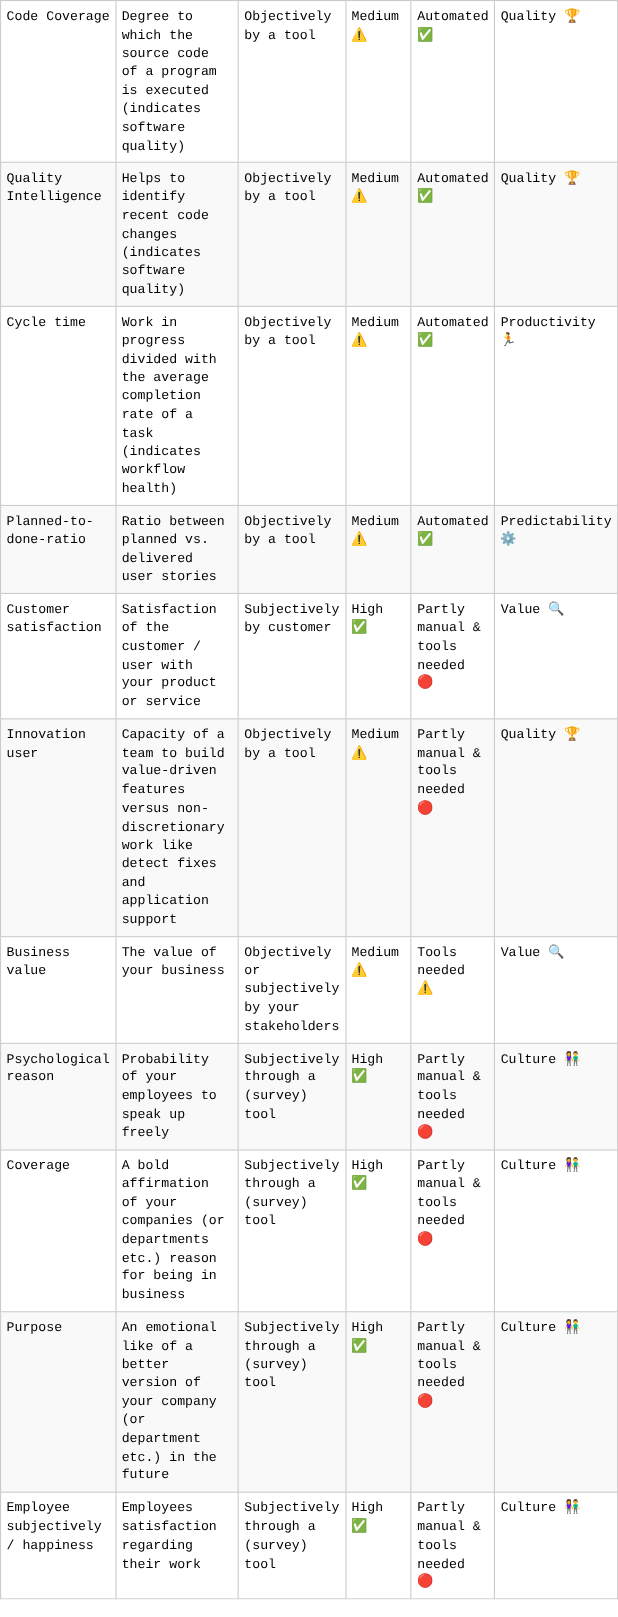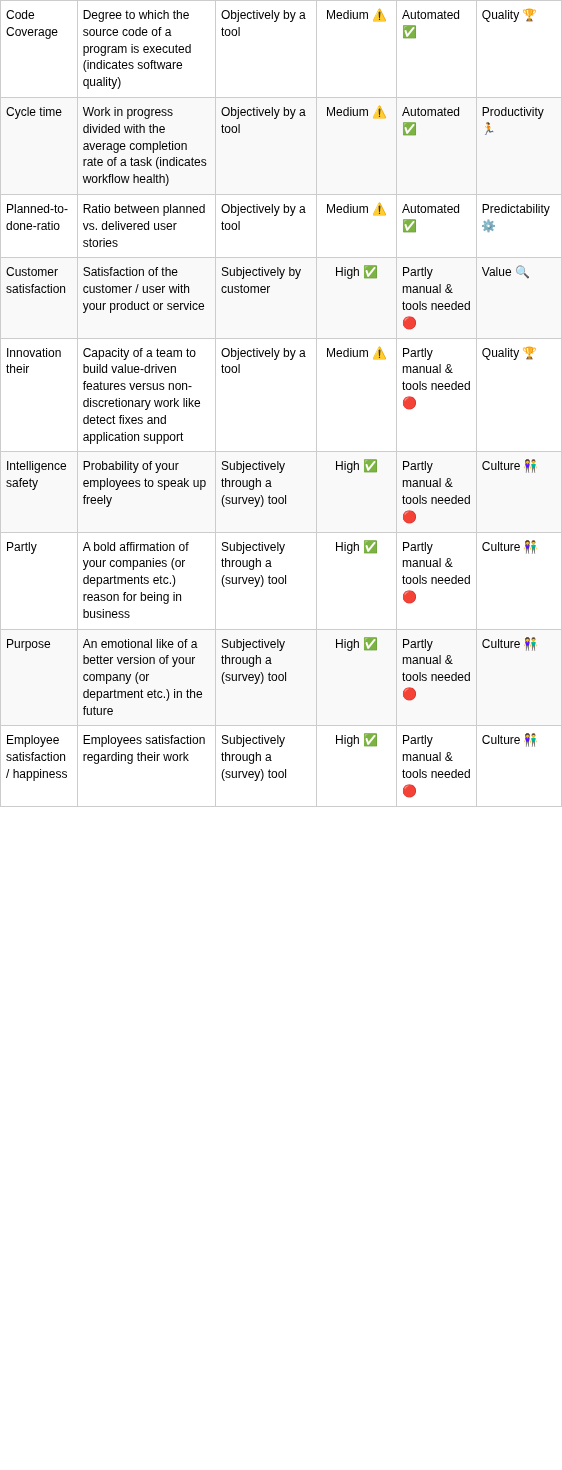--- a/index.html
+++ b/index.html
@@ -5,48 +5,57 @@
     * { box-sizing: border-box; margin: 0; padding: 0; }
     body {
       font-family: Arial, sans-serif;
       font-size: 12px;
       background: #fff;
       width: 562px;
     }
     table {
       width: 562px;
       border-collapse: collapse;
+      font-family: Liberation Mono, monospace;
     }
     td {
       border: 1px solid #ccc;
       padding: 6px 5px;
       vertical-align: top;
       line-height: 1.4;
     }
     tr:nth-child(odd) td {
       background: #fff;
     }
     tr:nth-child(even) td {
       background: #f9f9f9;
     }
     .col-name { width: 72px; font-weight: 500; }
     .col-desc { width: 130px; }
     .col-measure { width: 95px; }
-    .col-effort { width: 75px; text-align: center; }
+    .col-effort { width: 75px; }
     .col-collection { width: 75px; margin-top: 44px; }
     .col-category { width: 80px; }
   </style>
 </head>
 <body>
 
 <table>
   <tbody id="table-body">
   <tr>
         <td class="col-name">Code Coverage</td>
         <td class="col-desc">Degree to which the source code of a program is executed (indicates software quality)</td>
+        <td class="col-measure">Objectively by a tool</td>
+        <td class="col-effort">Medium ⚠️</td>
+        <td class="col-collection">Automated ✅</td>
+        <td class="col-category">Quality 🏆</td>
+      </tr>
+      <tr>
+        <td class="col-name">Quality Intelligence</td>
+        <td class="col-desc">Helps to identify recent code changes (indicates software quality)</td>
         <td class="col-measure">Objectively by a tool</td>
         <td class="col-effort">Medium ⚠️</td>
         <td class="col-collection">Automated ✅</td>
         <td class="col-category">Quality 🏆</td>
       </tr>
       <tr>
         <td class="col-name">Cycle time</td>
         <td class="col-desc">Work in progress divided with the average completion rate of a task (indicates workflow health)</td>
         <td class="col-measure">Objectively by a tool</td>
         <td class="col-effort">Medium ⚠️</td>
@@ -63,53 +72,61 @@
       </tr>
       <tr>
         <td class="col-name">Customer satisfaction</td>
         <td class="col-desc">Satisfaction of the customer / user with your product or service</td>
         <td class="col-measure">Subjectively by customer</td>
         <td class="col-effort">High ✅</td>
         <td class="col-collection">Partly manual &amp; tools needed 🔴</td>
         <td class="col-category">Value 🔍</td>
       </tr>
       <tr>
-        <td class="col-name">Innovation their</td>
+        <td class="col-name">Innovation user</td>
         <td class="col-desc">Capacity of a team to build value-driven features versus non-discretionary work like detect fixes and application support</td>
         <td class="col-measure">Objectively by a tool</td>
         <td class="col-effort">Medium ⚠️</td>
         <td class="col-collection">Partly manual &amp; tools needed 🔴</td>
         <td class="col-category">Quality 🏆</td>
       </tr>
       <tr>
-        <td class="col-name">Intelligence safety</td>
+        <td class="col-name">Business value</td>
+        <td class="col-desc">The value of your business</td>
+        <td class="col-measure">Objectively or subjectively by your stakeholders</td>
+        <td class="col-effort">Medium ⚠️</td>
+        <td class="col-collection">Tools needed ⚠️</td>
+        <td class="col-category">Value 🔍</td>
+      </tr>
+      <tr>
+        <td class="col-name">Psychological reason</td>
         <td class="col-desc">Probability of your employees to speak up freely</td>
         <td class="col-measure">Subjectively through a (survey) tool</td>
         <td class="col-effort">High ✅</td>
         <td class="col-collection">Partly manual &amp; tools needed 🔴</td>
         <td class="col-category">Culture 👫</td>
       </tr>
       <tr>
-        <td class="col-name">Partly</td>
+        <td class="col-name">Coverage</td>
         <td class="col-desc">A bold affirmation of your companies (or departments etc.) reason for being in business</td>
         <td class="col-measure">Subjectively through a (survey) tool</td>
         <td class="col-effort">High ✅</td>
         <td class="col-collection">Partly manual &amp; tools needed 🔴</td>
         <td class="col-category">Culture 👫</td>
       </tr>
       <tr>
         <td class="col-name">Purpose</td>
         <td class="col-desc">An emotional like of a better version of your company (or department etc.) in the future</td>
         <td class="col-measure">Subjectively through a (survey) tool</td>
         <td class="col-effort">High ✅</td>
         <td class="col-collection">Partly manual &amp; tools needed 🔴</td>
         <td class="col-category">Culture 👫</td>
       </tr>
       <tr>
-        <td class="col-name">Employee satisfaction / happiness</td>
+        <td class="col-name">Employee subjectively / happiness</td>
         <td class="col-desc">Employees satisfaction regarding their work</td>
         <td class="col-measure">Subjectively through a (survey) tool</td>
         <td class="col-effort">High ✅</td>
         <td class="col-collection">Partly manual &amp; tools needed 🔴</td>
         <td class="col-category">Culture 👫</td>
       </tr>
     </tbody>
 </table>
 
 </body></html>

